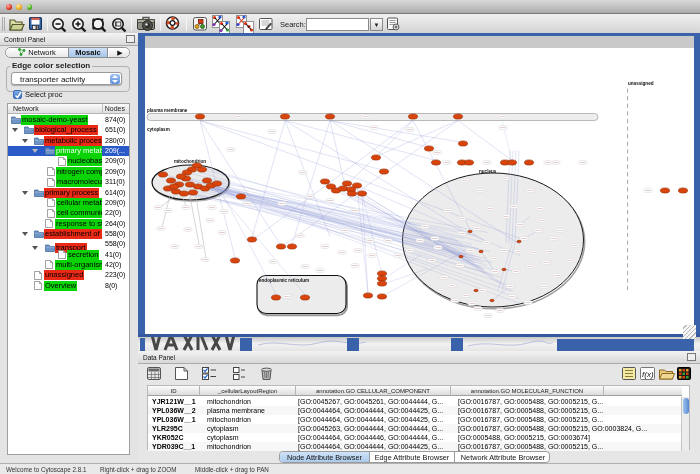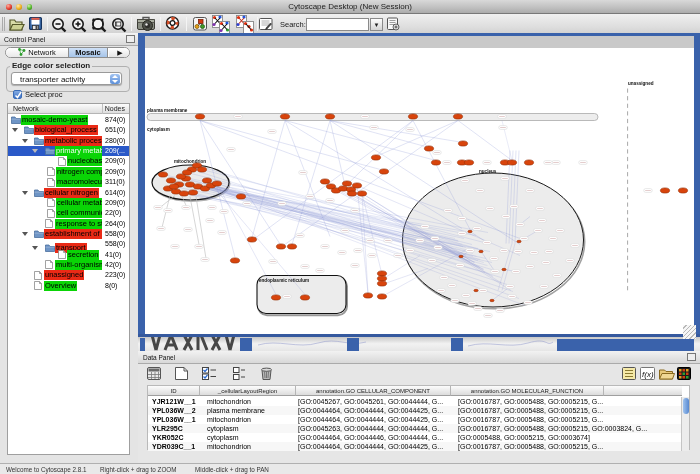--- a/index.html
+++ b/index.html
@@ -64,21 +64,20 @@
 .dptab { position:absolute; top:0; height:100%; text-align:center; line-height:11px; white-space:nowrap; overflow:hidden; }
 #dock-icon { position:absolute; right:3px; top:2px; width:9px; height:8px; border:1px solid #777; background:#eee; }
 </style>
 </head>
 <body>
 <div id="app">
   <div id="titlebar" class="abs">
     <div class="tl" style="left:6px;  background:radial-gradient(circle at 35% 30%,#ffb0a0,#e43c2e 55%,#8e1f14);"></div>
     <div class="tl" style="left:16.3px; background:radial-gradient(circle at 35% 30%,#ffeab0,#eeaf1e 55%,#a87a0e);"></div>
     <div class="tl" style="left:26.6px; background:radial-gradient(circle at 35% 30%,#d0f0a8,#52b52a 55%,#2f7a16);"></div>
-    <div id="title-text" class="abs">Cytoscape Desktop (New Session)</div>
   </div>
   <div id="toolbar" class="abs">
     <div class="abs" style="left:2px;top:3px;width:3px;height:14px;border-left:1px solid #aaa;border-right:1px solid #aaa;"></div>
     <div class="abs" style="left:0;top:0;width:700px;height:20px;"><svg width="700" height="20" viewBox="0 0 700 20">
           <g transform="translate(9,3)">
             <path d="M1 4 L1 13 L13 13 L13 5 L7 5 L5.5 3 L1 3 Z" fill="#d8dba8" stroke="#55582a" stroke-width="1.2"></path>
             <path d="M1 13 L3.5 7.5 L15 7.5 L12.5 13 Z" fill="#ccd093" stroke="#55582a" stroke-width="1.2"></path>
           </g>
           <g transform="translate(29,3)">
             <rect x="0.6" y="0.6" width="11.8" height="11.8" rx="1" fill="#3e6fae" stroke="#16335e" stroke-width="1.2"></rect>
@@ -296,21 +295,21 @@
             </div>
             <span class="num">311(0)</span>
           </div>
 <div class="trow" style="top:72.5px">
             <div style="position:absolute;left:0;top:0;width:94px;height:10px;overflow:hidden">
               <div class="arr" style="left:14px;border-top-color:#555"></div>
               <svg class="abs" style="left:26px;top:1px" width="10" height="8" viewBox="0 0 10 8">
                 <path d="M0.5 2 L0.5 7.5 L9.5 7.5 L9.5 2.5 L5 2.5 L4 1 L0.5 1 Z" fill="#6e95c6" stroke="#4a6f9e" stroke-width="0.8"></path>
                 <path d="M0.5 3.2 L9.5 3.2" stroke="#9ab4d6" stroke-width="0.8"></path>
               </svg>
-              <span class="hl hl-r" style="left:36px">cellular nitrogen</span>
+              <span class="hl hl-r" style="left:36px">primary process</span>
             </div>
             <span class="num">614(0)</span>
           </div>
 <div class="trow" style="top:82.8px">
             <div style="position:absolute;left:0;top:0;width:94px;height:10px;overflow:hidden">
               <svg class="abs" style="left:39px;top:0.5px" width="8" height="9" viewBox="0 0 8 9">
                 <path d="M0.5 0.5 L5.5 0.5 L7.5 2.5 L7.5 8.5 L0.5 8.5 Z" fill="#fff" stroke="#8a8a8a" stroke-width="0.8"></path>
                 <path d="M5.5 0.5 L5.5 2.5 L7.5 2.5" fill="none" stroke="#8a8a8a" stroke-width="0.8"></path>
               </svg>
               <span class="hl hl-g" style="left:48px">cellular metabol</span>
@@ -901,19 +900,24 @@
             <div class="td" style="left:4px;width:50px;font-weight:bold">YDR039C__1</div>
             <div class="td" style="left:59px;width:88px">mitochondrion</div>
             <div class="td" style="left:150px;width:152px">[GO:0044464, GO:0044444, GO:0044425, G...</div>
             <div class="td" style="left:310px;width:228px">[GO:0016787, GO:0005488, GO:0005215, G...</div>
           </div>
         </div>
       <div style="position:absolute;right:0px;top:11px;width:8px;height:54px;background:#ececec;border-left:1px solid #c5c5c5;">
         <div style="position:absolute;left:0.5px;top:1px;width:6px;height:16px;border-radius:3px;background:linear-gradient(90deg,#9ec2ee,#5788d0);"></div>
       </div>
     </div>
+    <div id="dp-tabs">
+      <div class="dptab" style="left:0;width:90px;background:linear-gradient(#cfe2f7,#abcaec);border-right:1px solid #9a9a9a;border-radius:4px 0 0 4px;">Node Attribute Browser</div>
+      <div class="dptab" style="left:90px;width:85px;border-right:1px solid #9a9a9a;">Edge Attribute Browser</div>
+      <div class="dptab" style="left:175px;width:96px;">Network Attribute Browser</div>
+    </div>
   </div>
   <div id="statusbar" class="abs">
     <span style="left:6px;">Welcome to Cytoscape 2.8.1</span>
     <span style="left:100px;">Right-click + drag to ZOOM</span>
     <span style="left:195px;">Middle-click + drag to PAN</span>
   </div>
 </div>
 
 </body></html>

